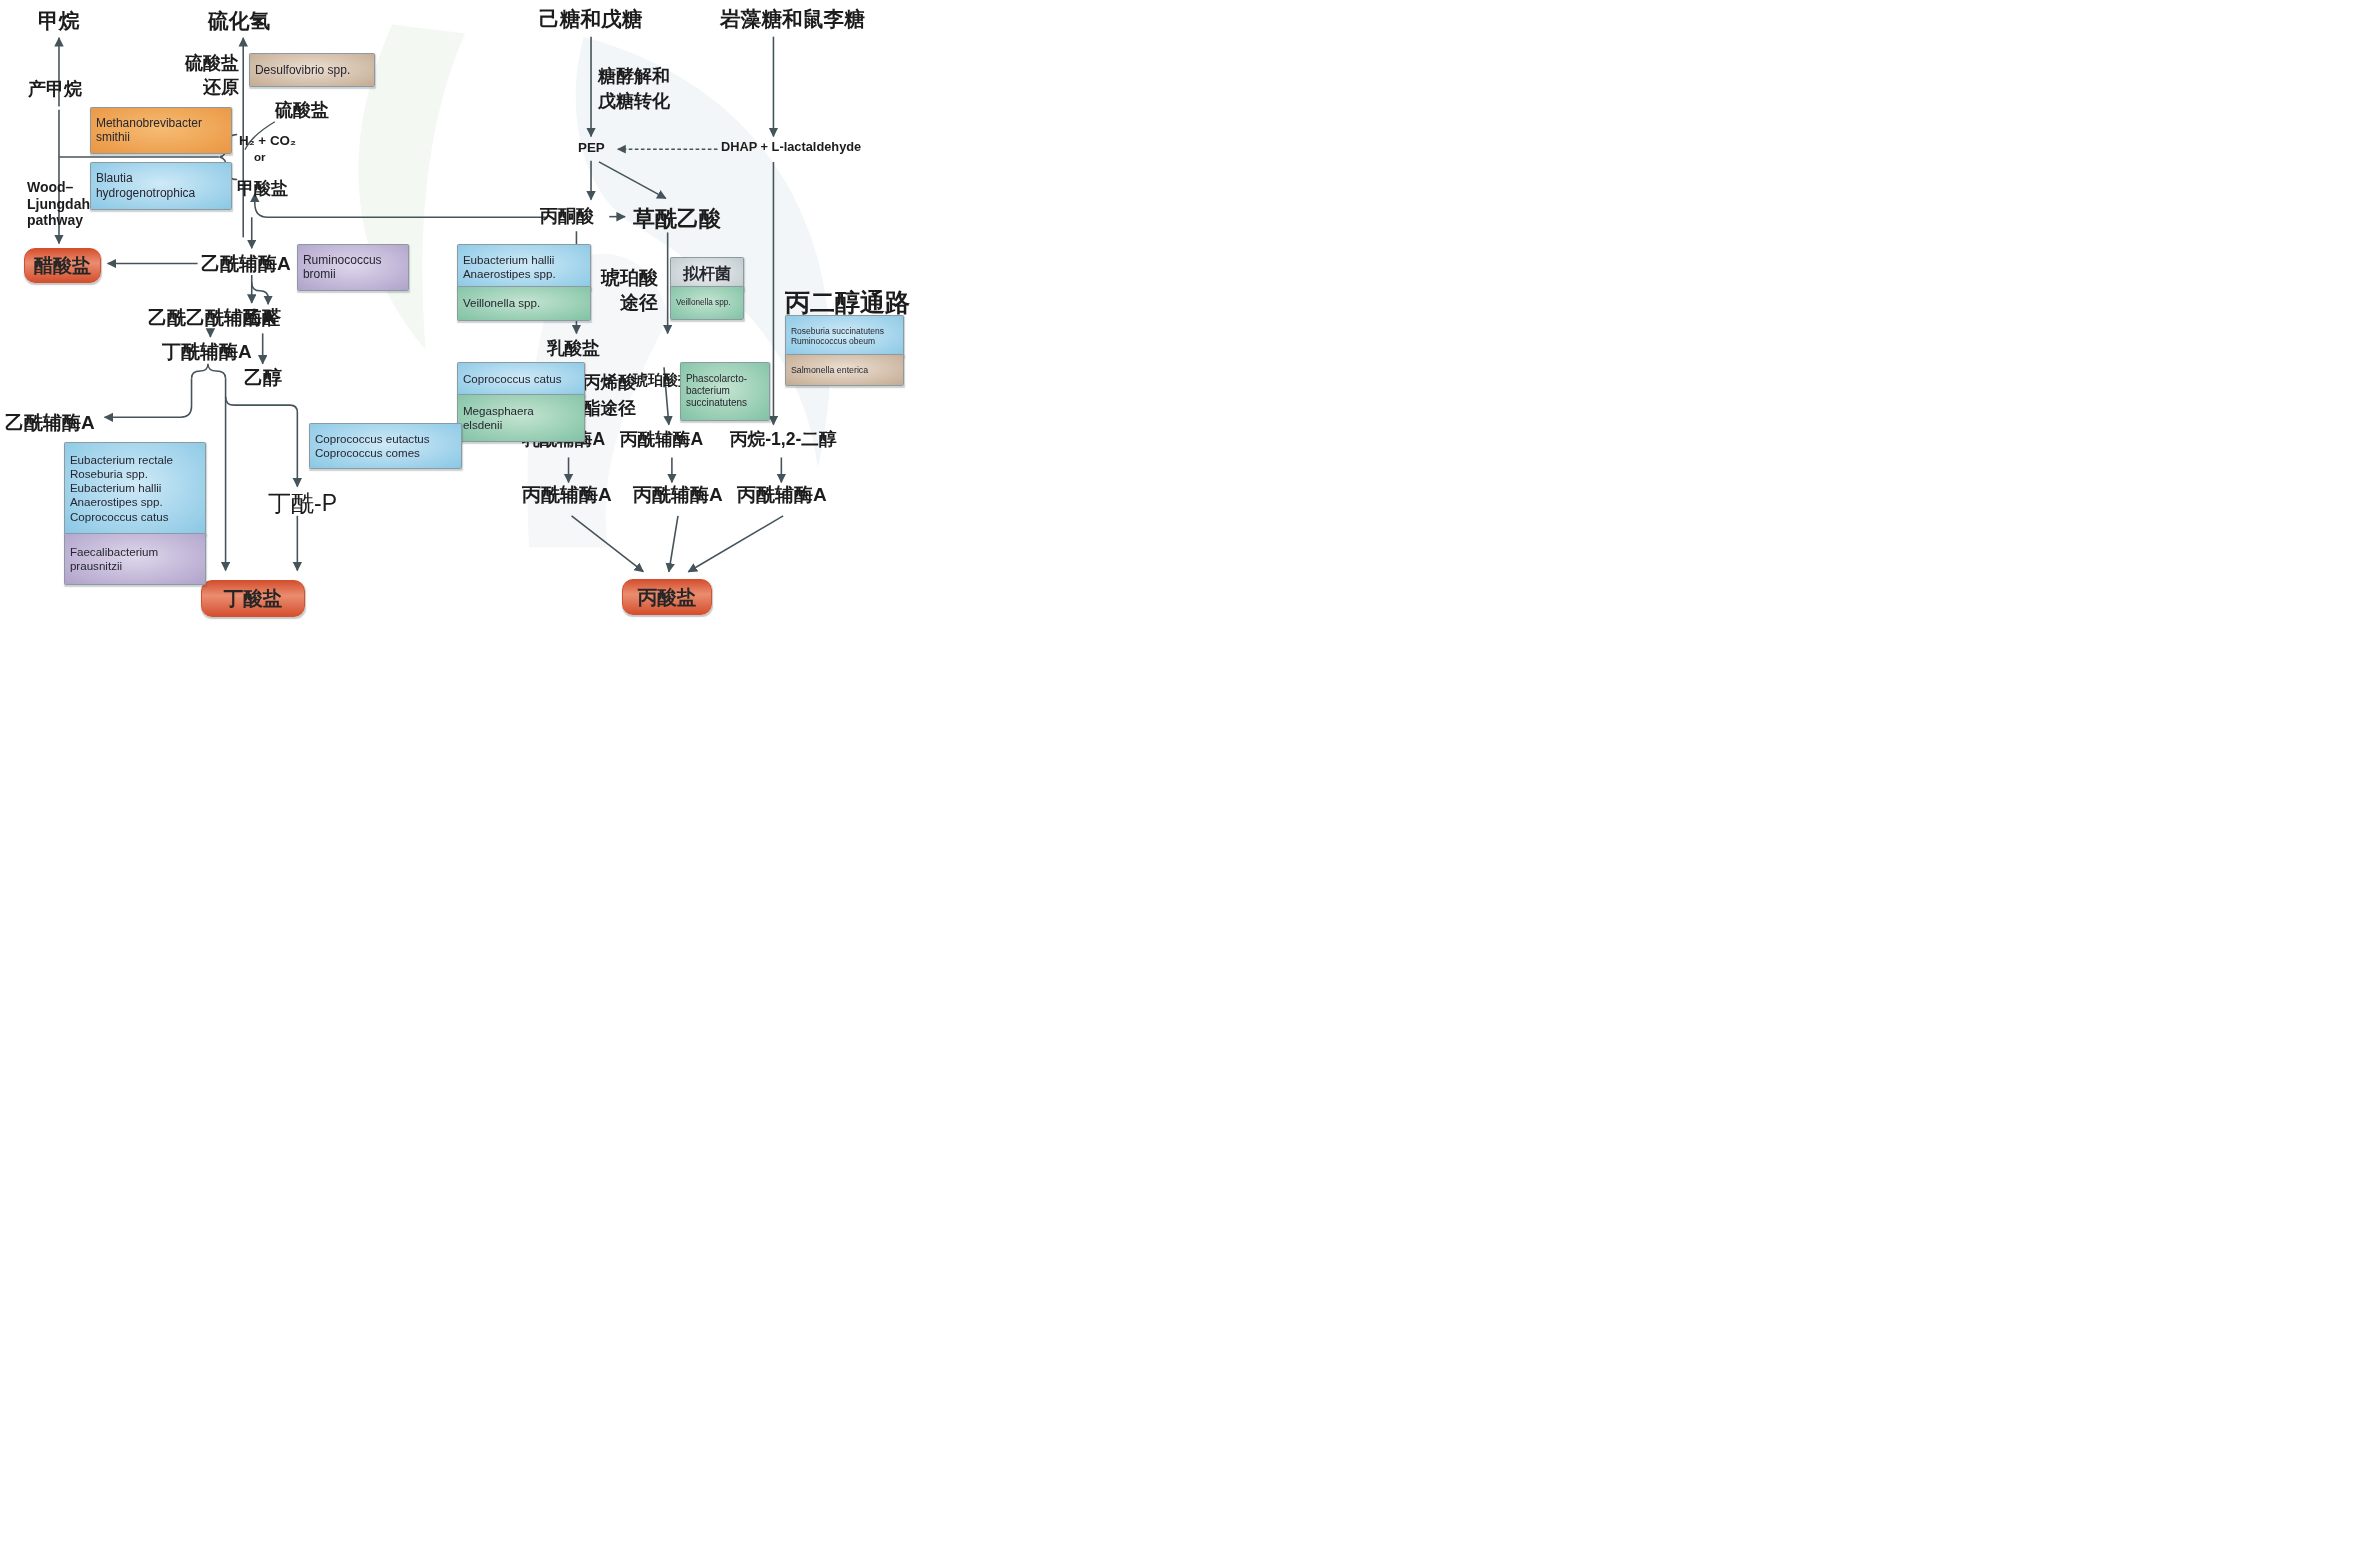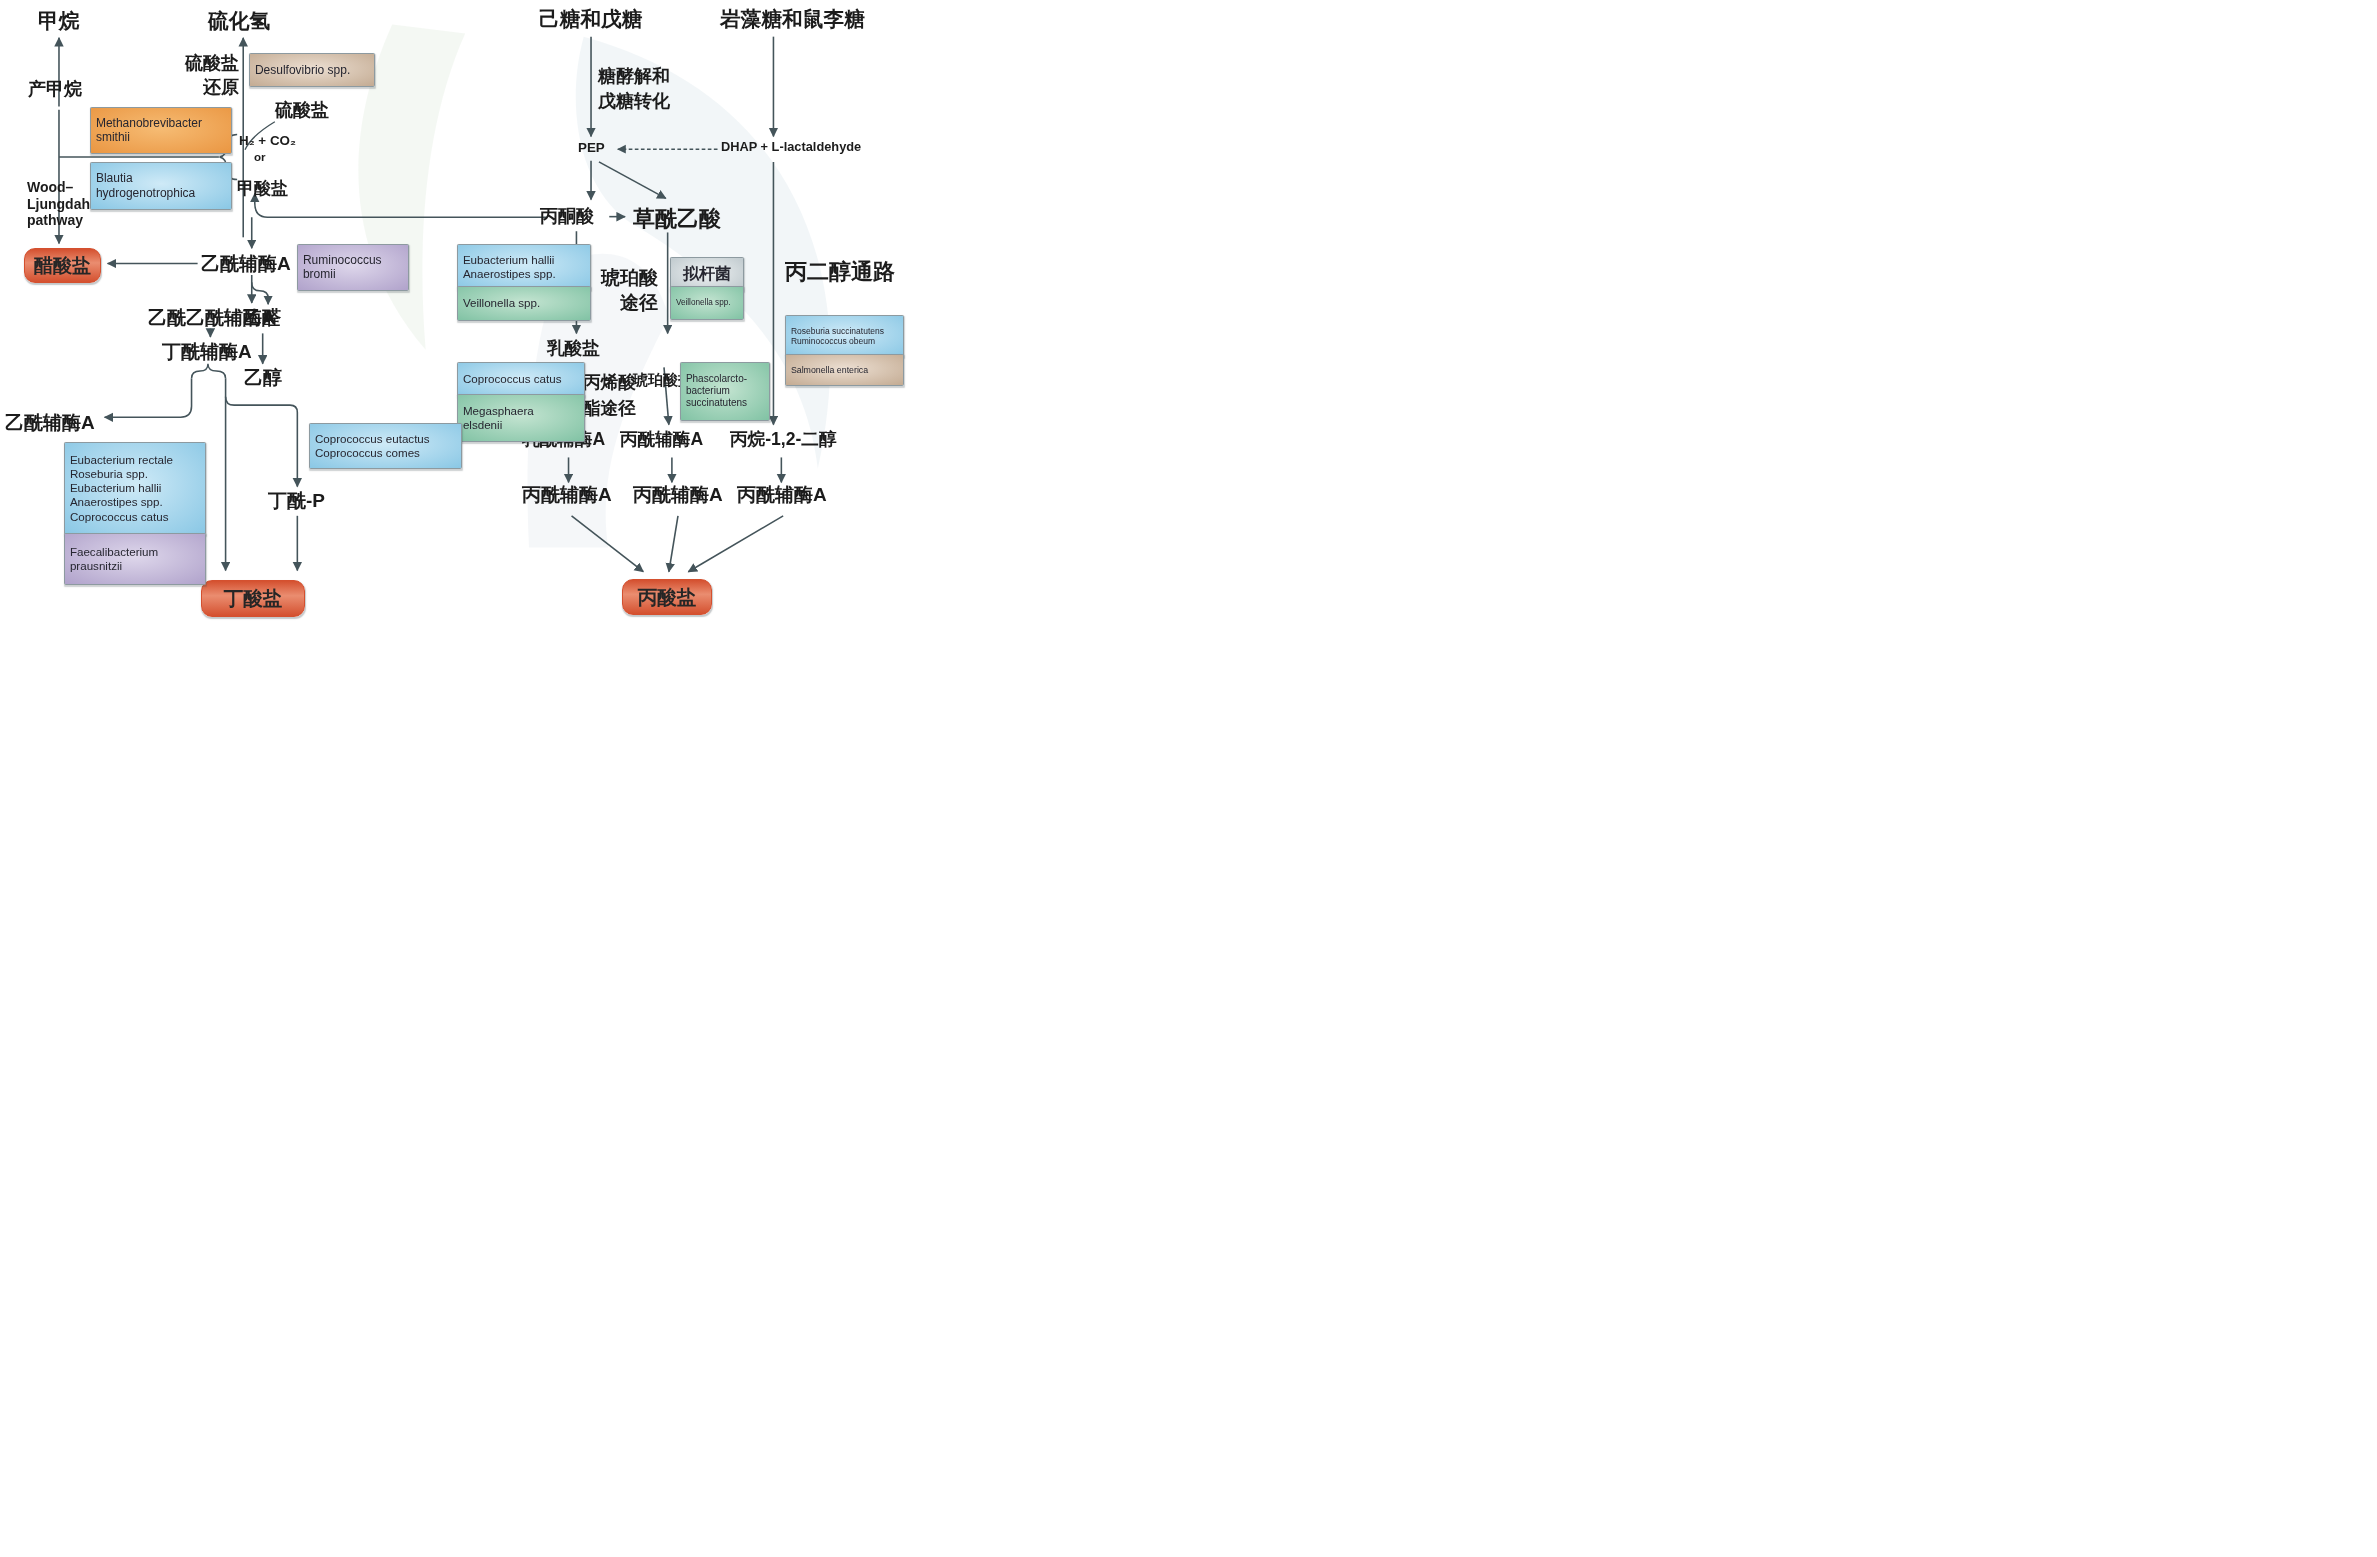--- a/index.html
+++ b/index.html
@@ -96,29 +96,29 @@
     <div class="lbl" style="left: 148px; top: 307px; font-size: 19px; font-weight: 600;">乙酰乙酰辅酶A</div>
     <div class="lbl" style="left: 243px; top: 307px; font-size: 19px; font-weight: 600;">乙醛</div>
     <div class="lbl" style="left: 162px; top: 341px; font-size: 19px; font-weight: 600;">丁酰辅酶A</div>
     <div class="lbl" style="left: 244px; top: 367px; font-size: 19px; font-weight: 600;">乙醇</div>
     <div class="lbl" style="left: 547px; top: 338px; font-size: 17.6px; font-weight: 600;">乳酸盐</div>
     <div class="lbl" style="left: 633px; top: 339px; font-size: 15px; font-weight: 600; margin-top: 32px;">琥珀酸盐</div>
     <div class="lbl" style="left: 584px; top: 265px; font-size: 19px; font-weight: 600; width: 74px; text-align: right; line-height: 1.32;">琥珀酸
 途径</div>
     <div class="lbl" style="left: 583px; top: 370px; font-size: 17.6px; font-weight: 600; line-height: 1.45;">丙烯酸
 酯途径</div>
-    <div class="lbl" style="left: 785px; top: 259px; font-size: 22px; font-weight: 600;">丙二醇通路</div>
+    <div class="lbl" style="left: 785px; top: 288px; font-size: 25px; font-weight: 600;">丙二醇通路</div>
     <div class="lbl" style="left: 522px; top: 429px; font-size: 17.6px; font-weight: 600;">乳酰辅酶A</div>
     <div class="lbl" style="left: 620px; top: 429px; font-size: 17.6px; font-weight: 600;">丙酰辅酶A</div>
     <div class="lbl" style="left: 730px; top: 429px; font-size: 17.6px; font-weight: 600;">丙烷-1,2-二醇</div>
     <div class="lbl" style="left: 522px; top: 484px; font-size: 19px; font-weight: 600;">丙酰辅酶A</div>
     <div class="lbl" style="left: 633px; top: 484px; font-size: 19px; font-weight: 600;">丙酰辅酶A</div>
     <div class="lbl" style="left: 737px; top: 484px; font-size: 19px; font-weight: 600;">丙酰辅酶A</div>
     <div class="lbl" style="left: 4.9px; top: 412px; font-size: 19px; font-weight: 600;">乙酰辅酶A</div>
-    <div class="lbl" style="left: 268px; top: 490px; font-size: 19px; font-weight: 700;">丁酰-P</div>
+    <div class="lbl" style="left: 268px; top: 490px; font-size: 23px; font-weight: 400;">丁酰-P</div>
     <div class="prodbox" style="left: 24px; top: 248px; width: 75px; height: 33px; font-size: 19px; font-weight: 600; background: linear-gradient(rgb(212, 80, 47) 0%, rgb(234, 141, 112) 42%, rgb(212, 80, 47) 100%); border: 0.6px solid rgb(212, 80, 47);">醋酸盐</div>
     <div class="prodbox" style="left: 201px; top: 580px; width: 102px; height: 35px; font-size: 19.5px; font-weight: 600; background: linear-gradient(rgb(212, 80, 47) 0%, rgb(234, 141, 112) 42%, rgb(212, 80, 47) 100%); border: 0.6px solid rgb(212, 80, 47);">丁酸盐</div>
     <div class="prodbox" style="left: 622px; top: 579px; width: 88px; height: 34px; font-size: 19.5px; font-weight: 600; background: linear-gradient(rgb(212, 80, 47) 0%, rgb(234, 141, 112) 42%, rgb(212, 80, 47) 100%); border: 0.6px solid rgb(212, 80, 47);">丙酸盐</div>
     <div class="sbox" style="left: 249px; top: 53px; width: 114px; height: 27px; font-size: 12px; background: radial-gradient(at 50% 45%, rgb(236, 223, 210) 0%, rgb(189, 163, 137) 115%);">
       <div class="bl">Desulfovibrio spp.</div>
     </div>
     <div class="sbox" style="left: 90px; top: 107px; width: 130px; height: 40px; font-size: 12px; background: radial-gradient(at 50% 45%, rgb(246, 188, 116) 0%, rgb(232, 144, 58) 115%);">
       <div class="bl">Methanobrevibacter</div>
       <div class="bl">smithii</div>
     </div>

